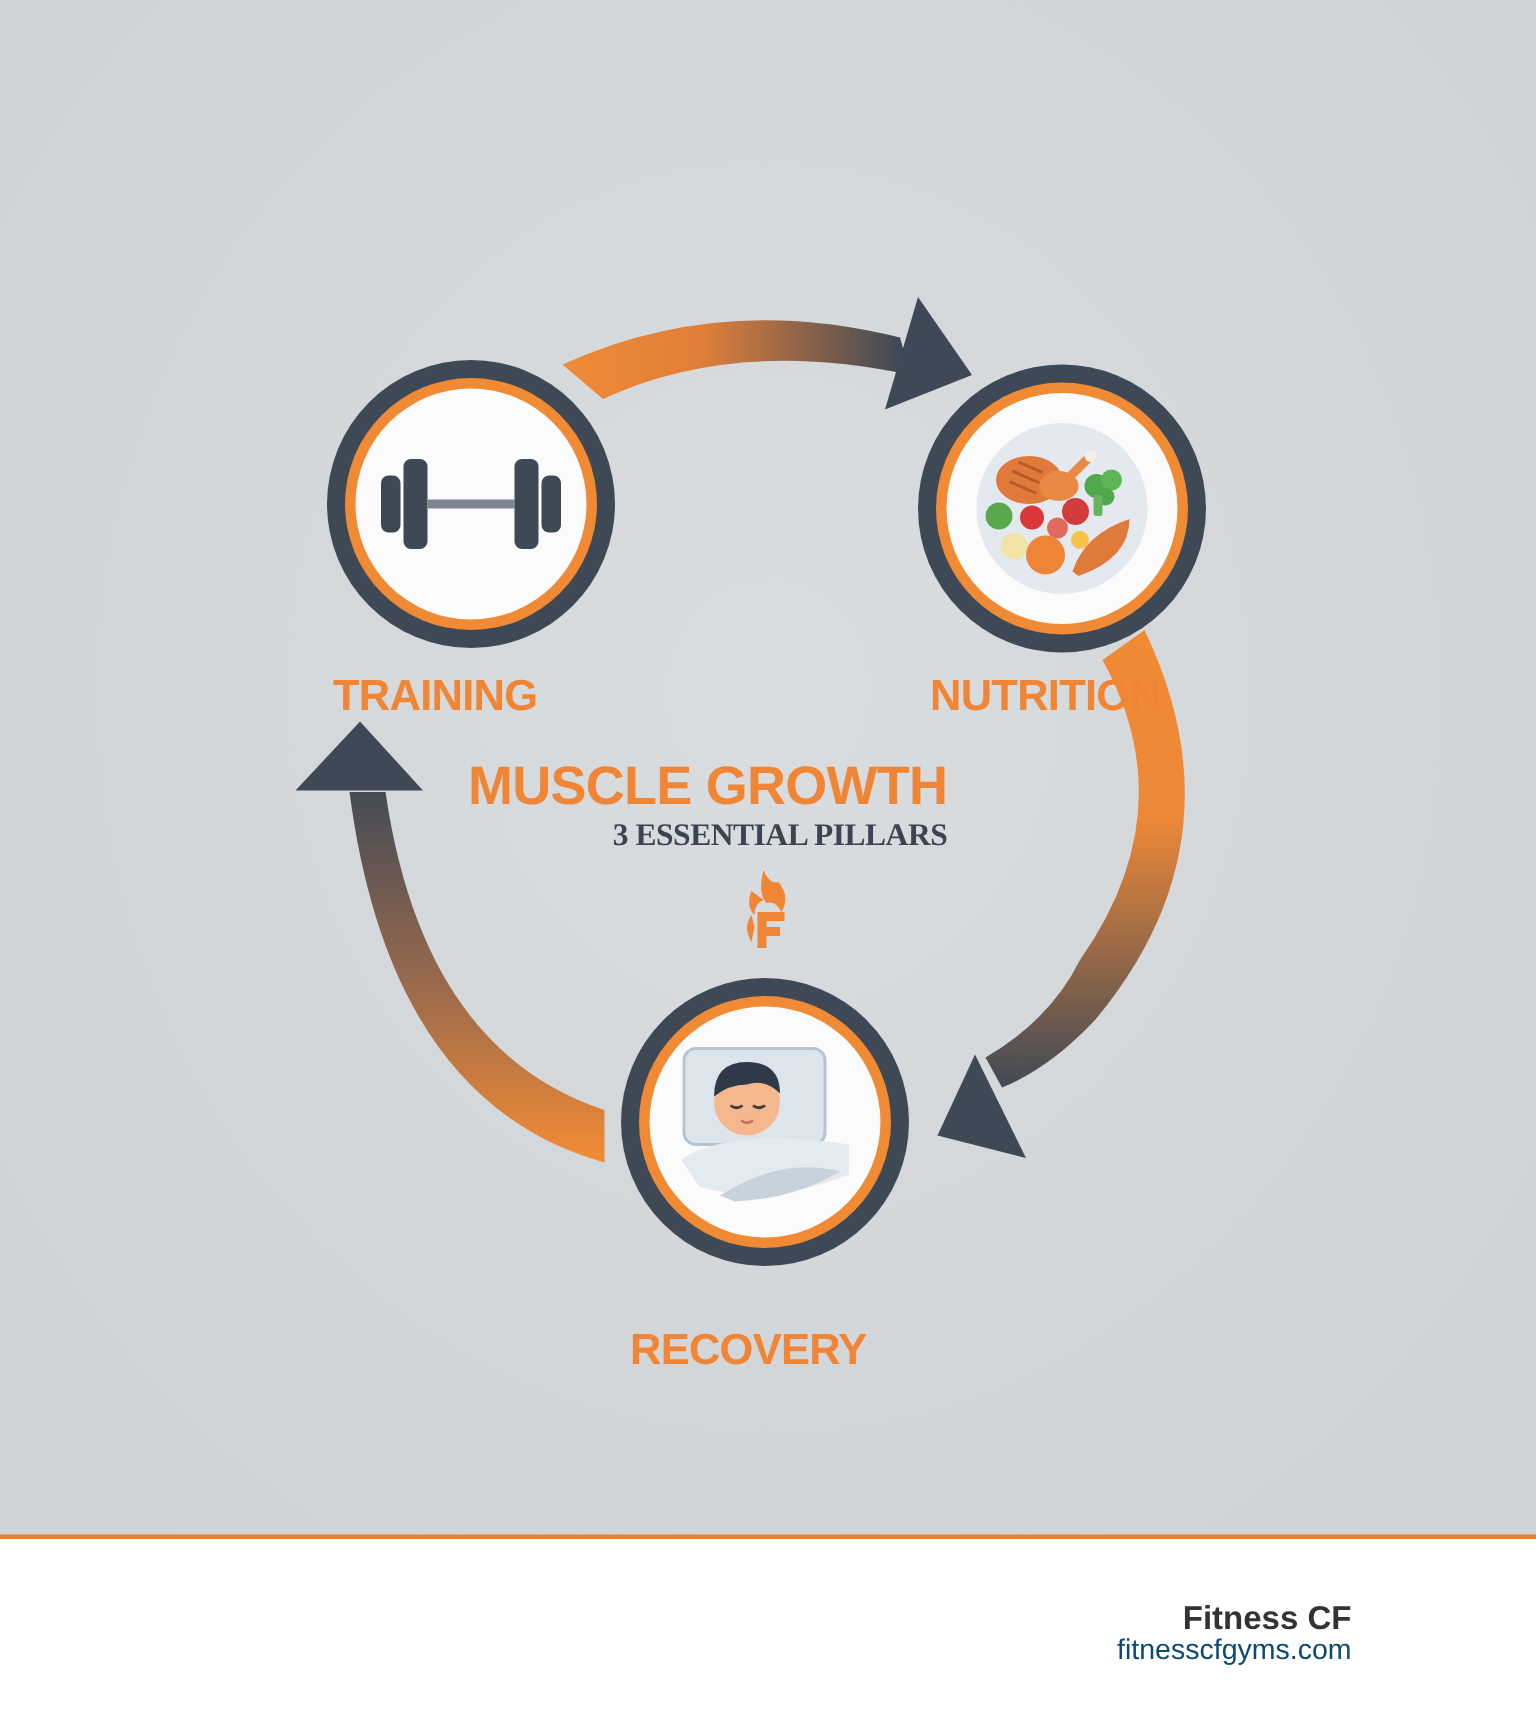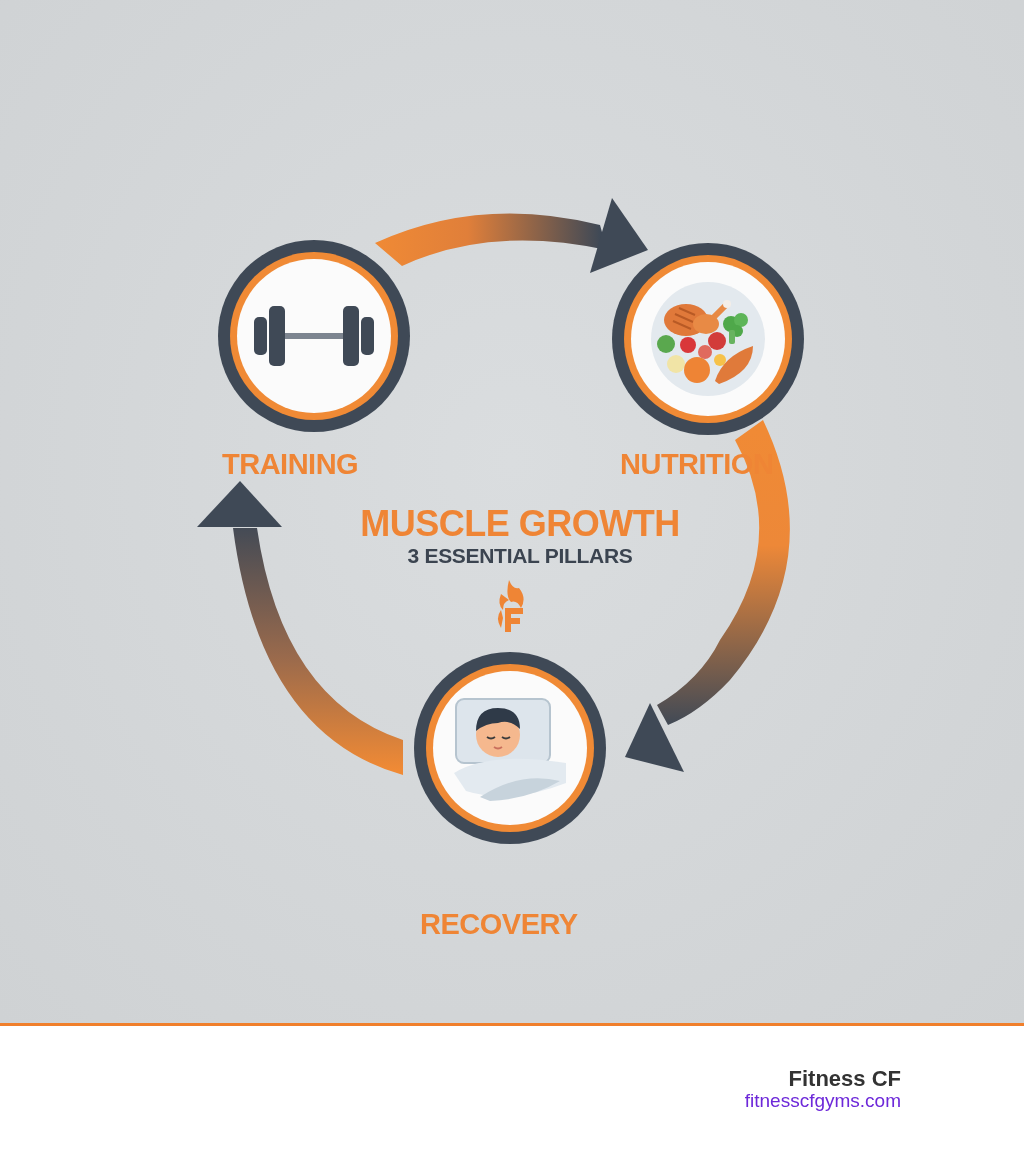--- a/index.html
+++ b/index.html
@@ -4,27 +4,27 @@
 <style>
   html, body { margin: 0; padding: 0; }
   body { width: 1024px; height: 1154px; position: relative; overflow: hidden; background: #d3d6d8; font-family: "Liberation Sans", sans-serif; }
   .canvas { position: absolute; left: 0; top: 0; width: 1024px; height: 1024px; background: radial-gradient(ellipse at 50% 45%, #dadddf 0%, #d2d5d7 70%, #cfd2d4 100%); }
   .arrows { position: absolute; left: 0; top: 0; width: 1024px; height: 1024px; }
   .node { position: absolute; width: 192px; height: 192px; border-radius: 50%; background: #3f4956; box-sizing: border-box; }
   .node .ring { position: absolute; left: 12px; top: 12px; right: 12px; bottom: 12px; border-radius: 50%; background: #f08a35; }
   .node .inner { position: absolute; left: 19px; top: 19px; right: 19px; bottom: 19px; border-radius: 50%; background: #fbfbfb; display: flex; align-items: center; justify-content: center; }
   .node .inner svg { display: block; }
   .label { position: absolute; font-family: "Liberation Sans", sans-serif; font-weight: 700; color: #ef8535; font-size: 29px; letter-spacing: -0.5px; text-align: left; }
-  .title { position: absolute; left: 312px; width: 416px; top: 503px; text-align: center; font-weight: 700; font-size: 36px; color: #ef8535; letter-spacing: -0.5px; }
-  .subtitle { position: absolute; left: 312px; width: 416px; top: 544px; text-align: center; font-weight: 700; font-size: 21px; color: #3b4450; letter-spacing: -0.3px; }
+  .title { position: absolute; left: 312px; width: 416px; top: 503px; font-weight: 700; font-size: 36px; color: #ef8535; letter-spacing: -0.5px; }
+  .subtitle { position: absolute; left: 312px; width: 416px; top: 544px; text-align: center; font-weight: 700; font-size: 21px; color: #3b4450; letter-spacing: -0.3px; font-family: Liberation Serif, serif; }
   .logo { position: absolute; left: 493px; top: 578px; width: 36px; height: 56px; }
   .footer-line { position: absolute; left: 0; top: 1023px; width: 1024px; height: 3px; background: #f07f2b; }
   .footer { position: absolute; left: 0; top: 1026px; width: 1024px; height: 128px; background: #ffffff; }
   .brand-name { position: absolute; right: 123px; top: 1066px; font-weight: 700; font-size: 22px; color: #333333; text-align: center; }
-  .brand-url { position: absolute; right: 123px; top: 1090px; font-size: 19px; color: #6d28d9; text-align: right; }
+  .brand-url { position: absolute; right: 123px; top: 1090px; font-size: 19px; color: #0c4a6e; text-align: right; }
 </style>
 </head>
 <body>
 
 <div class="canvas"></div>
 
 <svg class="arrows" viewBox="0 0 1024 1024">
   <defs>
     <linearGradient id="g1" x1="375" y1="0" x2="640" y2="0" gradientUnits="userSpaceOnUse">
       <stop offset="0" stop-color="#f08a35"></stop>
@@ -107,21 +107,21 @@
       <rect x="6" y="6" width="94" height="64" rx="8" fill="#dde5ec" stroke="#b6c4cf" stroke-width="2"></rect>
       <circle cx="48" cy="42" r="22" fill="#f5b88e"></circle>
       <path d="M26 38 Q 26 15 48 15 Q 70 15 70 36 Q 60 26 48 30 Q 36 30 26 38 Z" fill="#2f3a48"></path>
       <path d="M37 44 Q 41 47 45 44 M52 44 Q 56 47 60 44" stroke="#3b3b3b" stroke-width="1.8" fill="none"></path>
       <path d="M44 54 Q 48 57 52 54" stroke="#c96f5c" stroke-width="1.8" fill="none"></path>
       <path d="M4 80 Q 40 58 116 70 L 116 90 Q 60 112 16 98 Z" fill="#e3eaf0"></path>
       <path d="M30 104 Q 70 78 110 88 Q 80 106 40 108 Z" fill="#c7d3dc"></path>
     </svg>
   </div>
 </div>
-<div class="label" style="left:420px; width:180px; top:908px;">RECOVERY</div>
+<div class="label" style="left:420px; width:180px; top:884px;">RECOVERY</div>
 
 <div class="title">MUSCLE GROWTH</div>
 <div class="subtitle">3 ESSENTIAL PILLARS</div>
 <svg class="logo" viewBox="0 0 36 56">
   <path d="M16 2 Q 20 12 26 10 Q 34 20 28 30 Q 24 22 18 24 Q 12 18 16 2 Z" fill="#ef8535"></path>
   <path d="M8 16 Q 4 26 10 32 Q 10 24 16 22 Z" fill="#ef8535"></path>
   <path d="M8 32 Q 2 40 8 50 L 10 40 Z" fill="#ef8535"></path>
   <path d="M12 30 L 30 30 L 30 36 L 18 36 L 18 40 L 27 40 L 27 46 L 18 46 L 18 54 L 12 54 Z" fill="#ef8535"></path>
 </svg>
 

